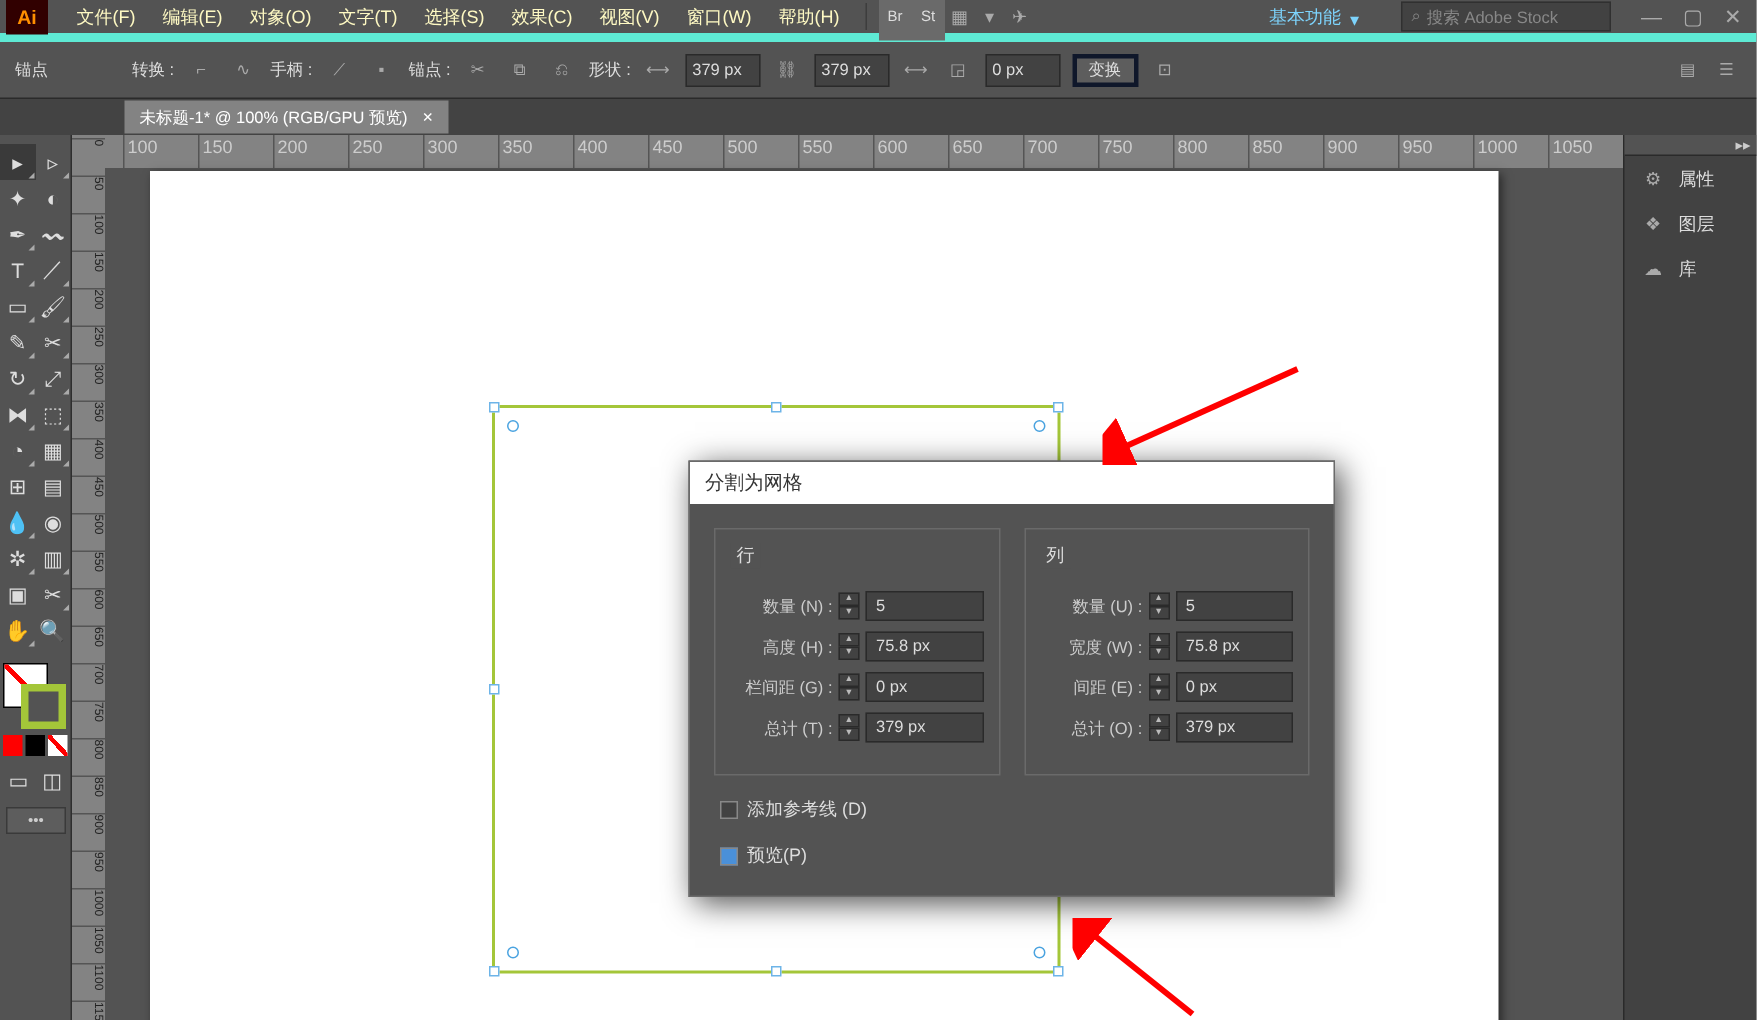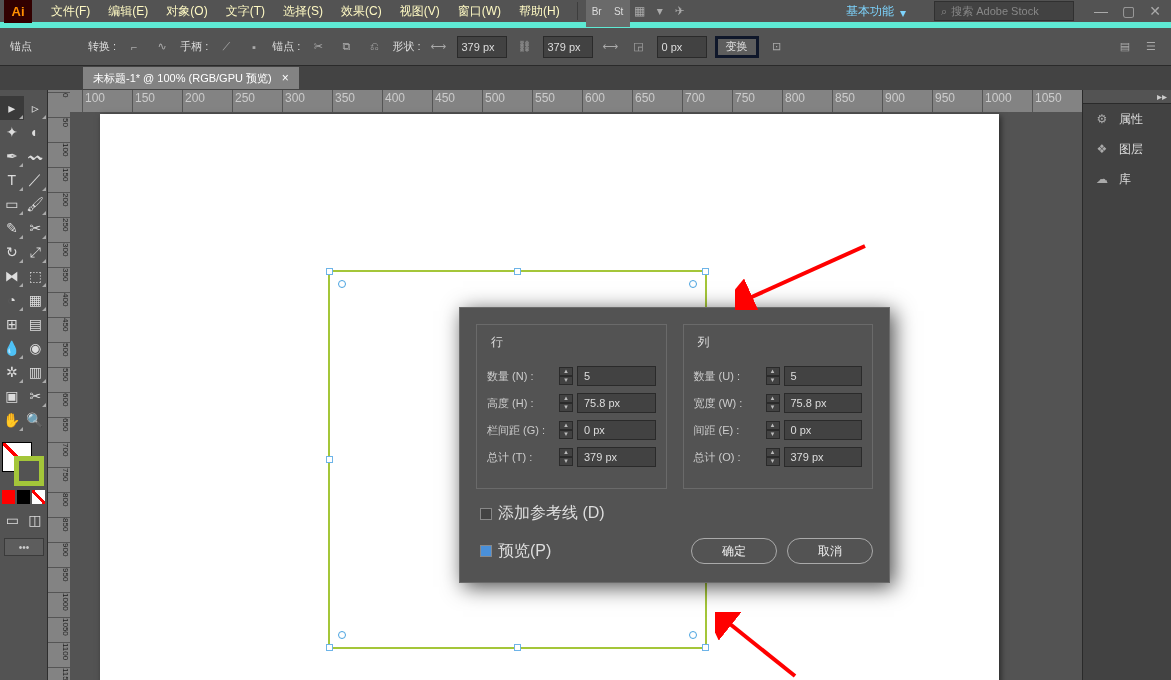--- a/index.html
+++ b/index.html
@@ -65,25 +65,25 @@
 .dock-item{height:30px;display:flex;align-items:center;gap:8px;padding:0 10px;color:#ddd;font-size:12px}
 .dock-icon{width:18px;display:flex;justify-content:center;color:#aaa}
 
 .dialog{position:absolute;top:307px;left:459px;width:431px;background:#535353;border:1px solid #6a6a6a;box-shadow:4px 4px 20px rgba(0,0,0,.7);z-index:100}
 .dlg-title{height:28px;background:#fff;color:#333;font-size:13px;display:flex;align-items:center;padding:0 10px}
 .dlg-body{padding:16px 16px 18px;display:flex;flex-direction:column;gap:14px}
 .dlg-cols{display:flex;gap:16px}
 .fieldset{border:1px solid #6a6a6a;padding:10px 10px 14px;flex:1}
 .fieldset-title{color:#ddd;margin:-18px 0 8px 0;background:#535353;display:inline-block;padding:0 4px;font-size:12px}
 .fld-row{display:flex;align-items:center;margin:7px 0;gap:4px}
-.fld-lbl{width:68px;text-align:left;color:#ccc;font-size:11px}
+.fld-lbl{width:68px;text-align:right;color:#ccc;font-size:11px}
 .spin{display:flex;flex-direction:column;width:14px}
 .spin div{height:9px;background:#424242;border:1px solid #2a2a2a;font-size:7px;line-height:6px;text-align:center;color:#bbb}
 .fld-in{flex:1;height:20px;background:#424242;border:1px solid #2a2a2a;padding:0 6px;color:#ddd;font-size:11px;display:flex;align-items:center}
-.chk-row{display:flex;align-items:center;gap:6px;color:#ddd;font-size:16px;margin-left:4px}
+.chk-row{display:flex;align-items:center;gap:6px;color:#ddd;font-size:12px;margin-left:4px}
 .chk{width:12px;height:12px;border:1px solid #888;background:#424242}
 .chk.on{background:#4a90d9}
 .dlg-btns{display:flex;justify-content:space-between;align-items:center}
 .pill-btn{min-width:86px;height:26px;border:1px solid #aaa;border-radius:13px;background:transparent;color:#eee;display:flex;align-items:center;justify-content:center;font-size:12px}
 .pill-group{display:flex;gap:10px}
 
 .arrow{position:absolute;z-index:200}
 .arrow svg{display:block}
 </style>
 </head>
@@ -314,20 +314,21 @@
       <span class="dock-icon">❖</span>
       <span>图层</span>
     </div>
   <div class="dock-item">
       <span class="dock-icon">☁</span>
       <span>库</span>
     </div>
 </div>
 
 <div class="dialog">
+  <div class="dlg-title">分割为网格</div>
   <div class="dlg-body">
     <div class="dlg-cols">
       <fieldset class="fieldset">
         <div class="fieldset-title">行</div>
         <div class="fld-row">
             <span class="fld-lbl"><span>数量</span> <span>(N)</span> :</span>
             <div class="spin">
               <div>▴</div>
               <div>▾</div>
             </div>
@@ -396,24 +397,20 @@
     </div>
     <div class="chk-row">
         <div class="chk"></div>
         <span>添加参考线 (D)</span>
       </div>
     <div class="dlg-btns">
       <div class="chk-row">
           <div class="chk on"></div>
           <span>预览(P)</span>
         </div>
-      <div class="pill-group">
-        <div class="pill-btn">确定</div>
-        <div class="pill-btn">取消</div>
-      </div>
     </div>
   </div>
 </div>
 
 <div class="arrow" style="top:240px;left:735px">
   <svg width="140" height="70">
       <defs>
         <marker id="ah1" markerWidth="10" markerHeight="10" refX="2" refY="5" orient="auto">
           <path d="M0,0 L10,5 L0,10 Z" fill="red"></path>
         </marker>

